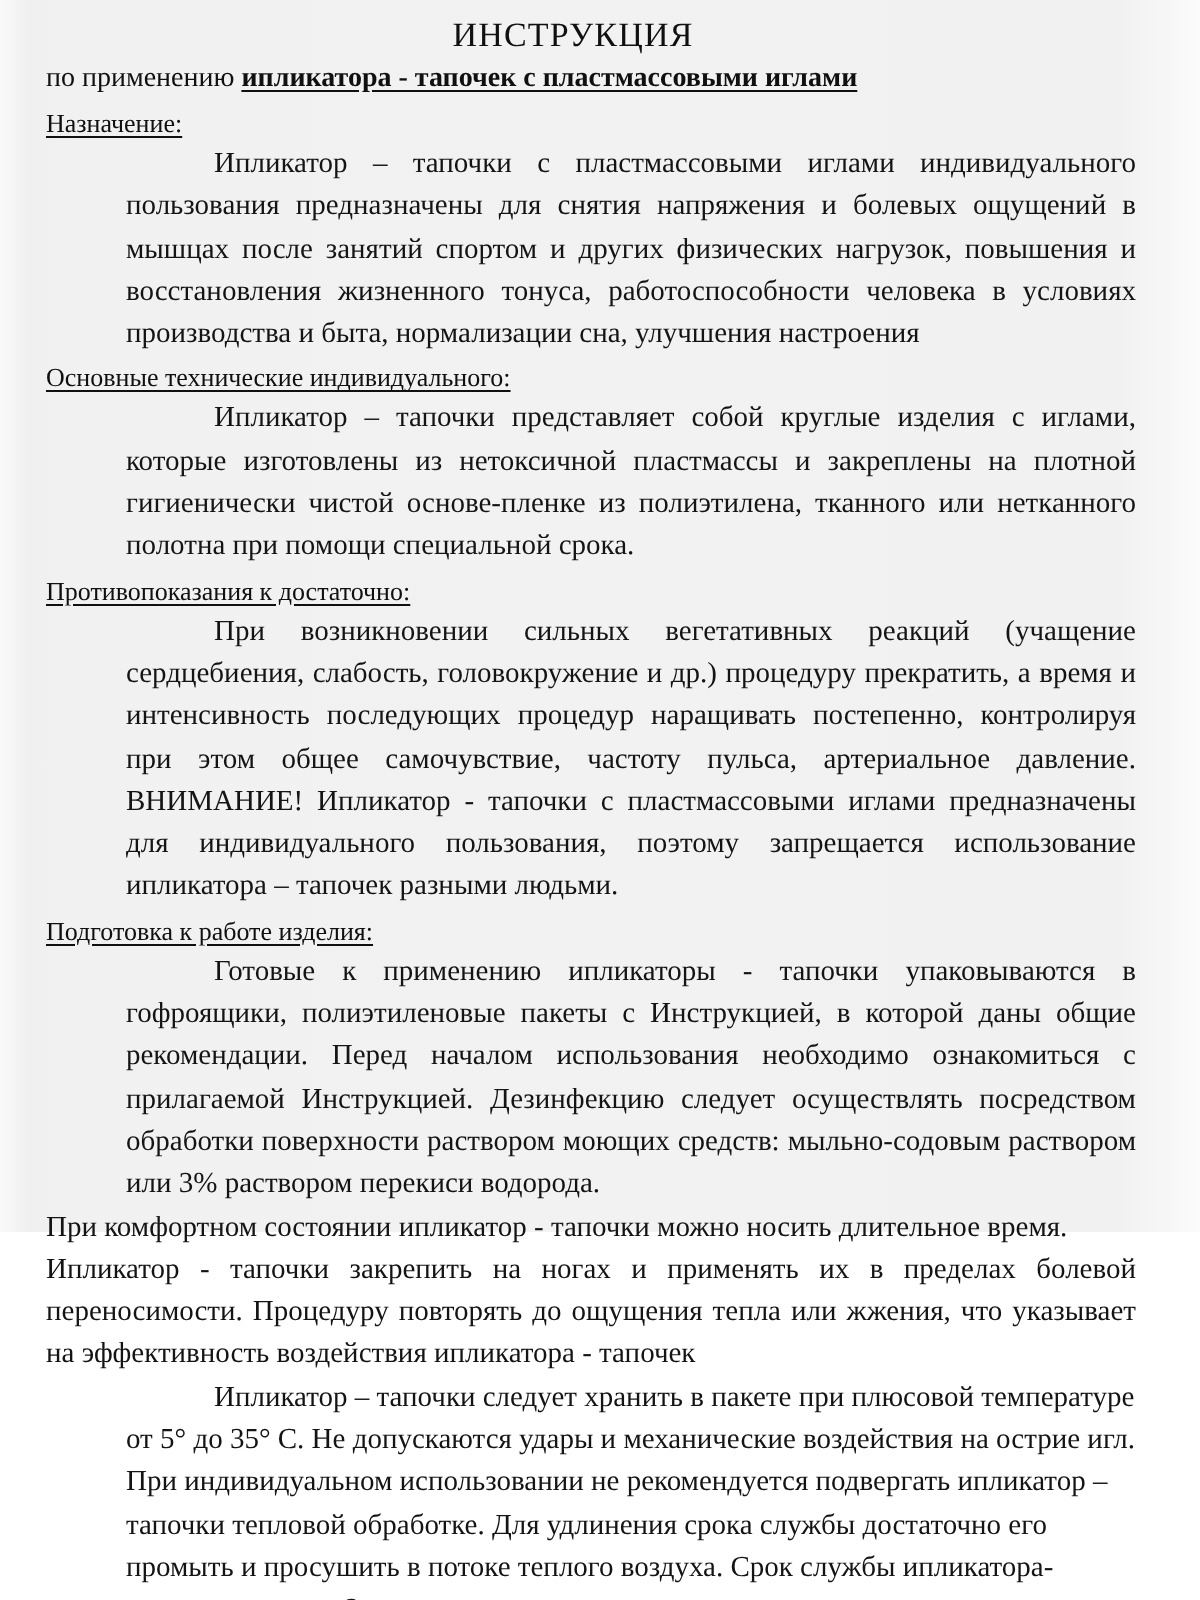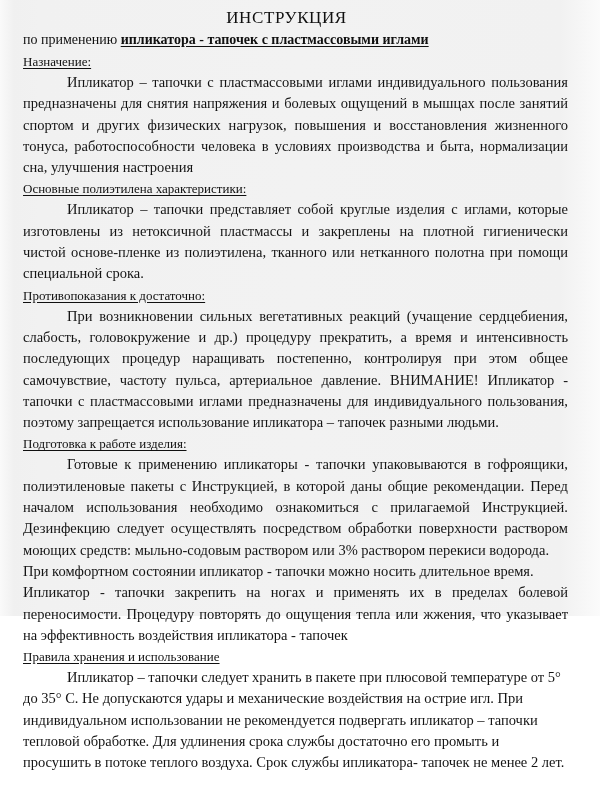--- a/index.html
+++ b/index.html
@@ -76,20 +76,21 @@
     font-size: 14.5px;
     line-height: 21.3px;
     margin: 0;
     text-align: justify;
     text-justify: inter-word;
     color: #141414;
     hyphens: none;
   }
   p.body.indent {
     text-indent: 44px;
+    margin-left: 40px;
   }
   p.body.flush {
     text-indent: 0;
   }
   p.body.ragged {
     text-align: left;
   }
 
   
   .sheet { text-rendering: optimizeLegibility; }
@@ -105,36 +106,33 @@
     <div class="subtitle">
       <span>по применению </span><span class="strong-underline">ипликатора - тапочек с пластмассовыми иглами</span>
     </div>
 
     <div class="section-head">
       <span class="u">Назначение:</span>
     </div>
     <p class="body indent">Ипликатор – тапочки с пластмассовыми иглами индивидуального пользования предназначены для снятия напряжения и болевых ощущений в мышцах после занятий спортом и других физических нагрузок, повышения и восстановления жизненного тонуса, работоспособности человека в условиях производства и быта, нормализации сна, улучшения настроения</p>
 
     <div class="section-head">
-      <span class="u">Основные полиэтилена характеристики:</span>
+      <span class="u">Основные технические индивидуального:</span>
     </div>
     <p class="body indent">Ипликатор – тапочки  представляет собой круглые изделия с иглами, которые изготовлены из нетоксичной пластмассы и закреплены на плотной гигиенически чистой основе-пленке из полиэтилена, тканного или нетканного полотна при помощи специальной срока.</p>
 
     <div class="section-head">
       <span class="u">Противопоказания к достаточно:</span>
     </div>
     <p class="body indent">При возникновении сильных вегетативных реакций (учащение сердцебиения, слабость, головокружение и др.) процедуру прекратить, а время и интенсивность последующих процедур наращивать постепенно, контролируя при этом общее самочувствие, частоту пульса, артериальное давление. ВНИМАНИЕ! Ипликатор - тапочки с пластмассовыми иглами предназначены для индивидуального пользования, поэтому запрещается использование ипликатора – тапочек  разными людьми.</p>
 
     <div class="section-head">
       <span class="u">Подготовка к работе изделия:</span>
     </div>
     <p class="body indent">Готовые к применению ипликаторы - тапочки упаковываются в гофроящики, полиэтиленовые пакеты с Инструкцией, в которой даны общие рекомендации. Перед началом использования необходимо ознакомиться с прилагаемой Инструкцией. Дезинфекцию следует осуществлять посредством обработки поверхности раствором моющих средств: мыльно-содовым раствором или 3% раствором перекиси водорода.</p>
 
     <p class="body flush">При комфортном состоянии ипликатор - тапочки можно носить длительное время.</p>
     <p class="body flush">Ипликатор - тапочки закрепить на ногах и применять их в пределах болевой переносимости. Процедуру повторять до ощущения тепла или жжения, что указывает на эффективность воздействия ипликатора - тапочек</p>
 
-    <div class="section-head">
-      <span class="u">Правила хранения и использование</span>
-    </div>
     <p class="body indent ragged">Ипликатор – тапочки  следует хранить в пакете при плюсовой температуре от 5° до 35° С. Не допускаются удары и механические воздействия на острие игл. При  индивидуальном использовании не рекомендуется подвергать ипликатор – тапочки  тепловой обработке. Для удлинения срока службы достаточно его промыть и просушить в потоке теплого воздуха. Срок службы ипликатора- тапочек  не менее 2 лет.</p>
 
   </div>
 </div>
 
 </body></html>

